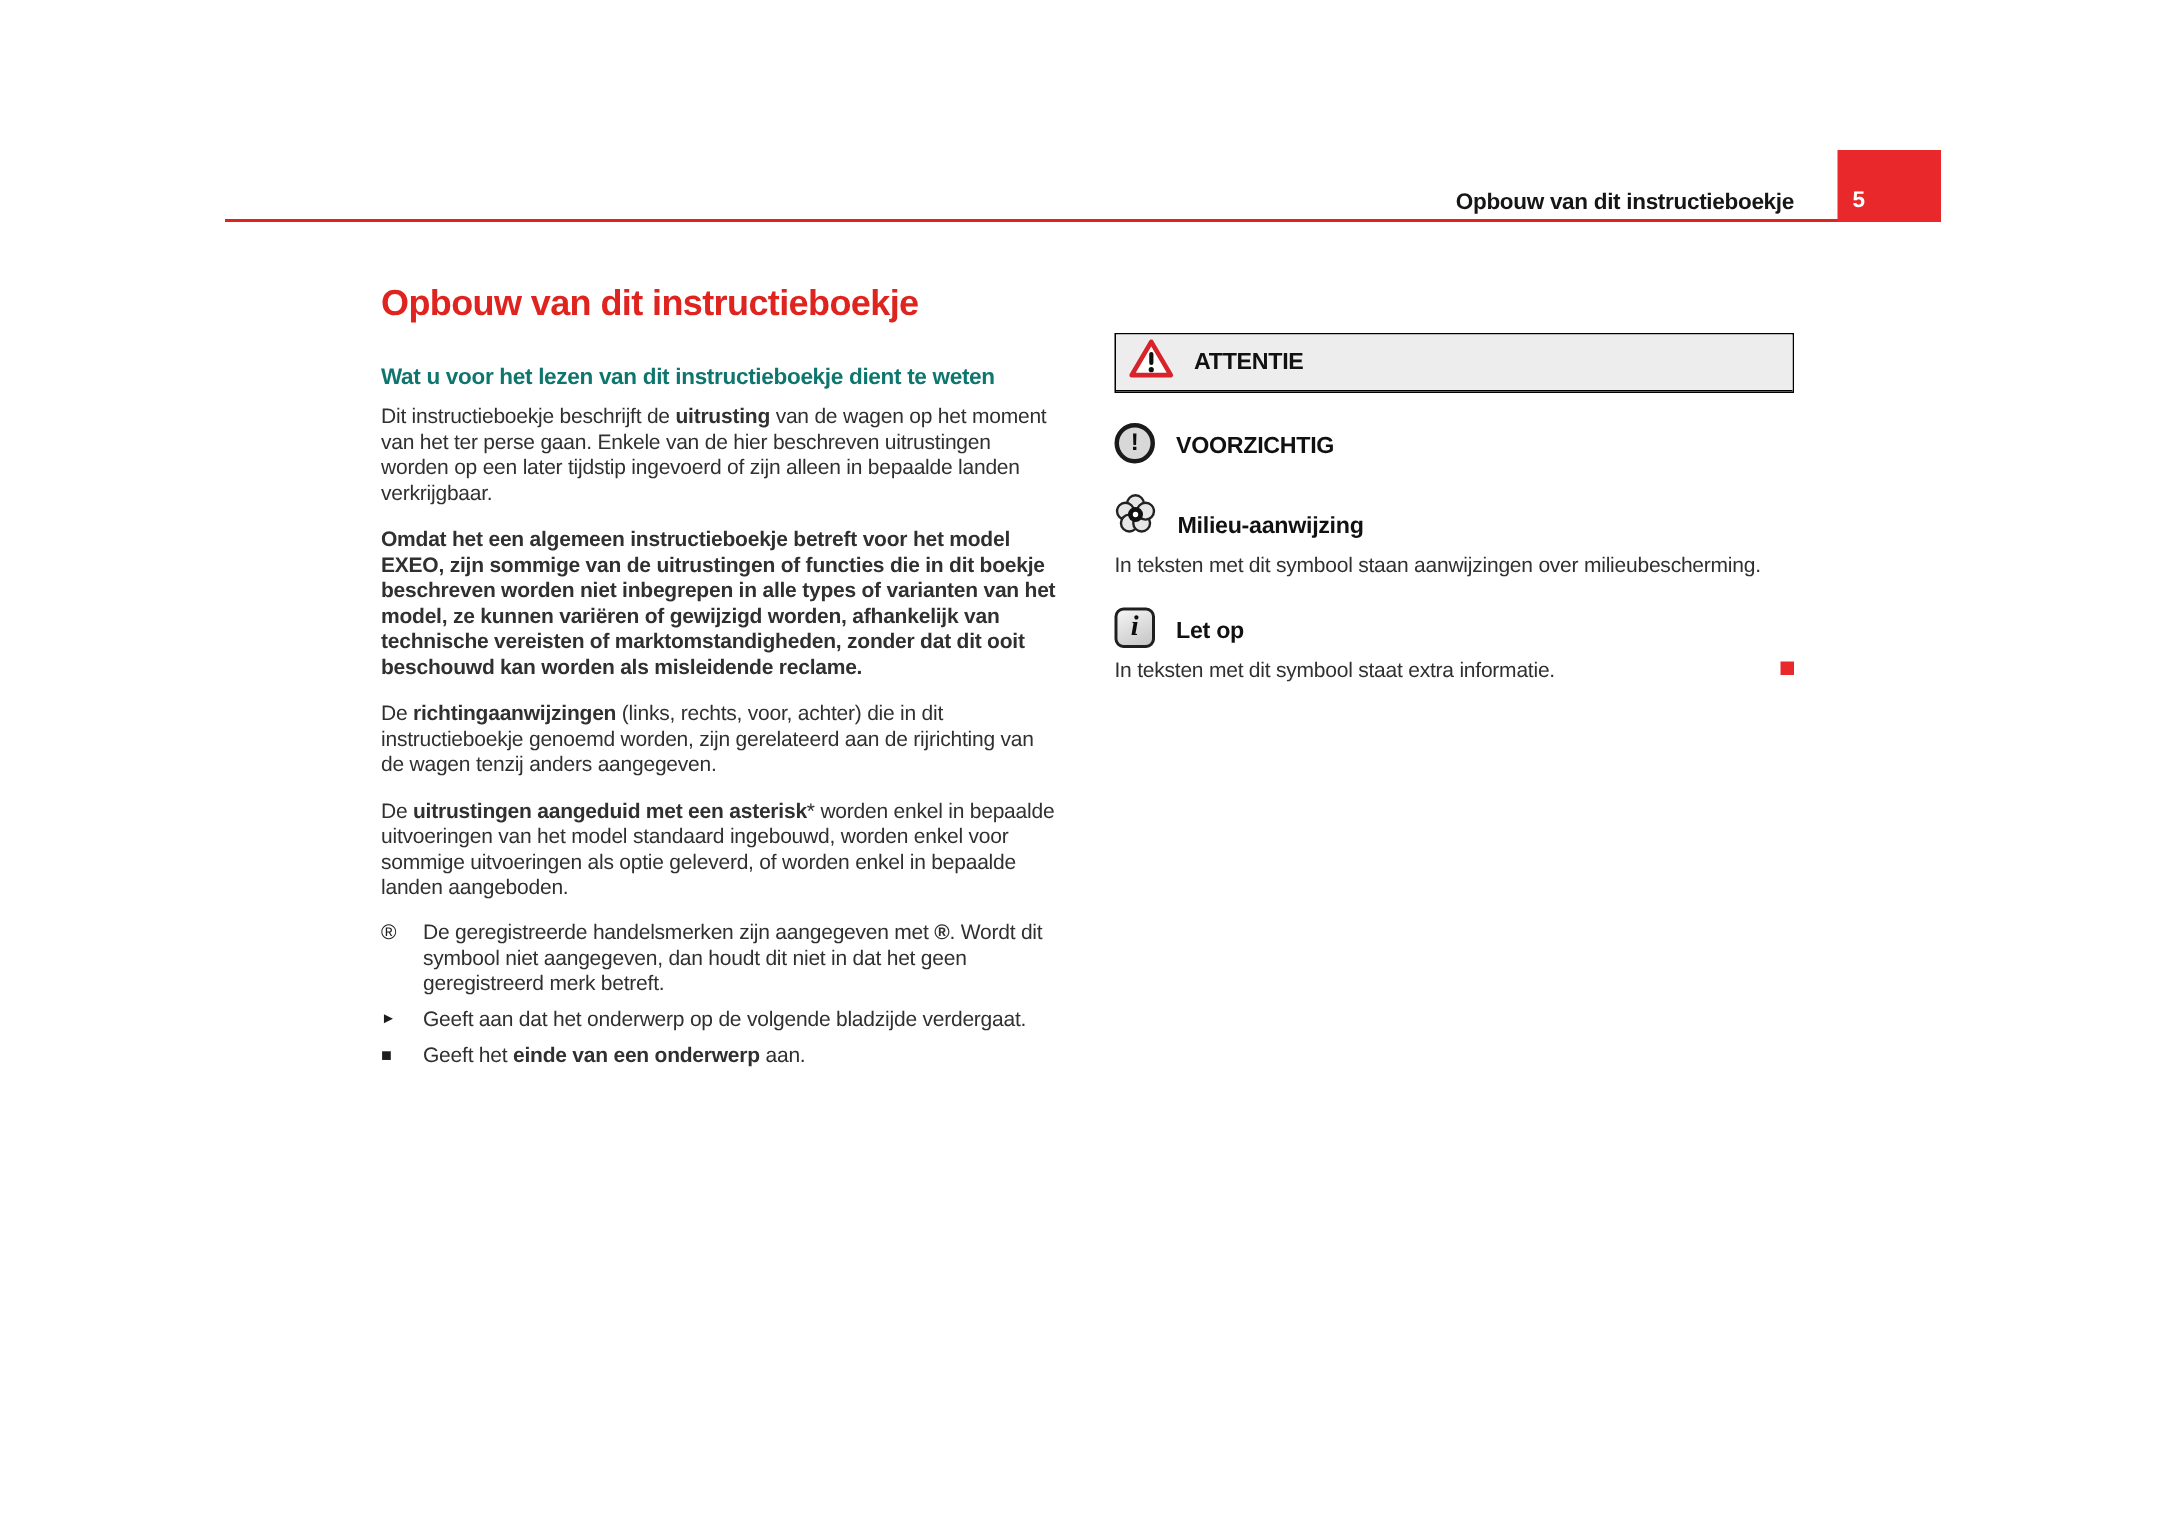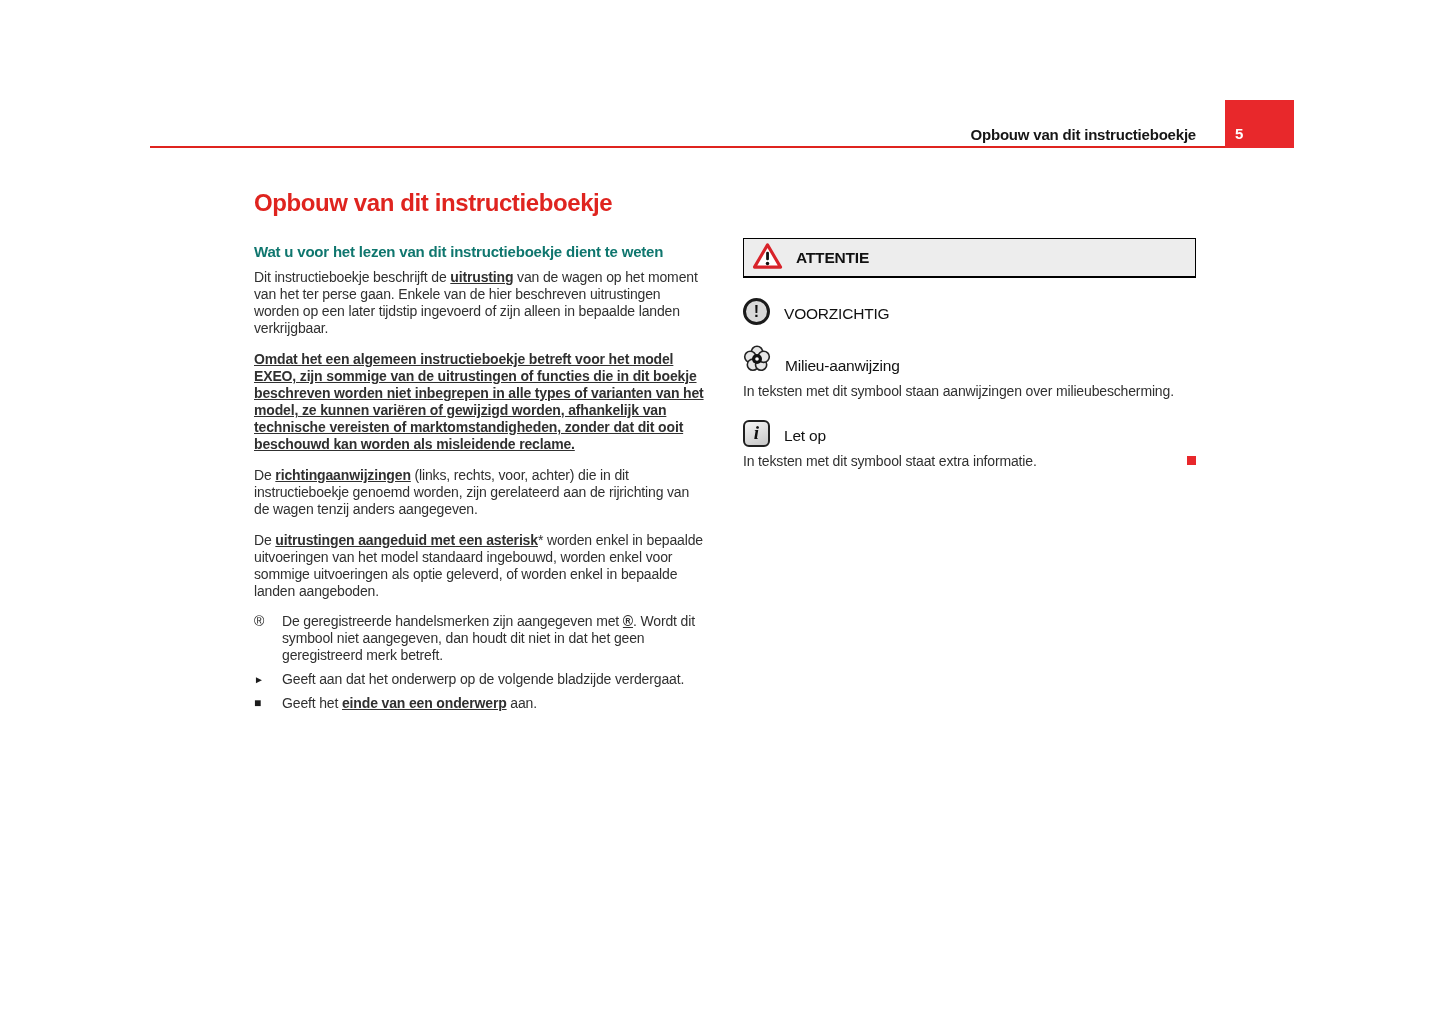--- a/index.html
+++ b/index.html
@@ -19,47 +19,47 @@
     background:#e8282b; color:#ffffff; font-weight:bold; font-size:15px;
     display:flex; align-items:flex-end; box-sizing:border-box; padding:0 0 6px 10px;
   }
 
   
   .left-col { position:absolute; left:254px; top:189px; width:452px; }
   .article-title { margin:0; color:#df241f; font-size:24px; font-weight:bold; letter-spacing:-0.4px; }
   .article-subtitle { margin:26px 0 0 0; color:#0f766e; font-size:15px; font-weight:bold; letter-spacing:-0.2px; }
   .para { margin:9px 0 0 0; font-size:14px; line-height:17px; letter-spacing:-0.15px; color:#303030; }
   .para + .para { margin-top:14px; }
-  .para b, .sym-text b, .attention-body { font-weight:bold;text-decoration:underline; }
+  .para b, .sym-text b, .attention-body { font-weight:bold; }
 
   .sym-list { margin-top:13px; }
   .sym-item { display:flex; margin-top:7px; font-size:14px; line-height:17px; letter-spacing:-0.15px; color:#303030; }
   .sym-marker { width:28px; flex:none; color:#1c1c1c; }
   .sym-marker.registered { font-size:14px; }
   .sym-marker.continue { font-size:10px; line-height:17px; }
   .sym-marker.end { font-size:12px; line-height:16px; }
   .sym-text { flex:1; }
 
   
-  .right-col { position:absolute; left:743px; top:238px; width:453px; }
+  .right-col { position:absolute; left:743px; top:222px; width:453px; }
 
   .attention-box { border:1.5px solid #000; box-sizing:border-box; background:#fff; }
   .attention-header {
     background:#ededed; border-bottom:1.5px solid #000;
     display:flex; align-items:center; gap:13px; padding:4px 8px; height:29px;
   }
   .attention-title { font-weight:bold; font-size:15.5px; color:#111; letter-spacing:-0.2px; }
   .attention-body {
     padding:5px 7px 9px 7px; font-size:13.5px; line-height:17px;
     letter-spacing:-0.15px; color:#111;
   }
 
   .notice-section { margin-top:20px; }
   .notice-head { display:flex; align-items:flex-end; gap:14px; }
-  .notice-title { font-weight:normal; font-size:15.5px; color:#111; letter-spacing:-0.2px; padding-bottom:2px; }
+  .notice-title { font-weight:bold; font-size:15.5px; color:#111; letter-spacing:-0.2px; padding-bottom:2px; }
   .notice-body {
     position:relative; margin-top:6px; font-size:14px; line-height:17px;
     letter-spacing:-0.15px; color:#303030;
   }
   .end-marker { position:absolute; right:0; top:3px; width:9px; height:9px; background:#e8282b; }
 
   .icon-box { flex:none; }
   .circle-icon {
     width:27px; height:27px; border-radius:50%; box-sizing:border-box;
     border:3px solid #1a1a1a; background:#d8d8d8;

